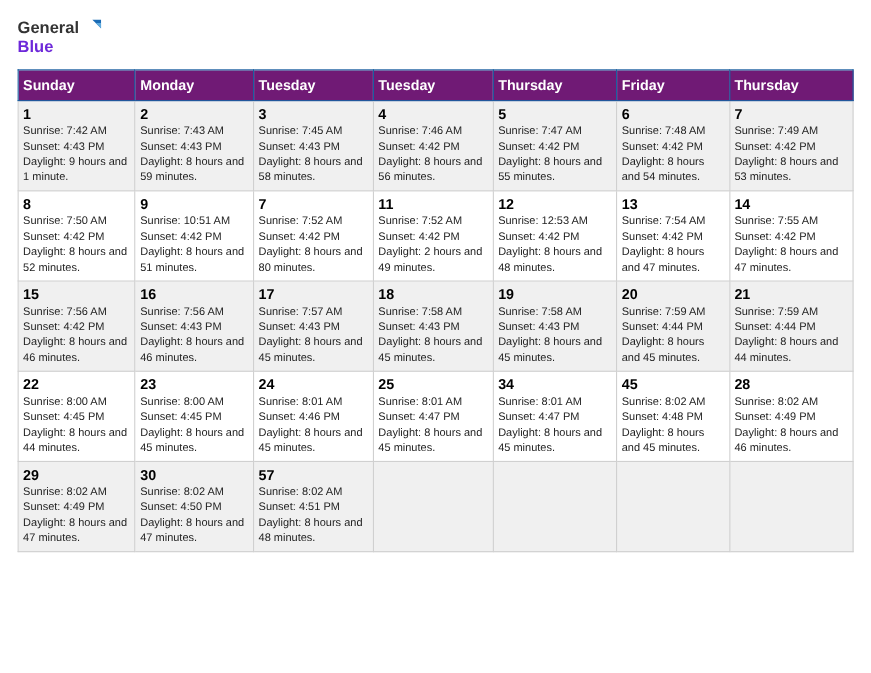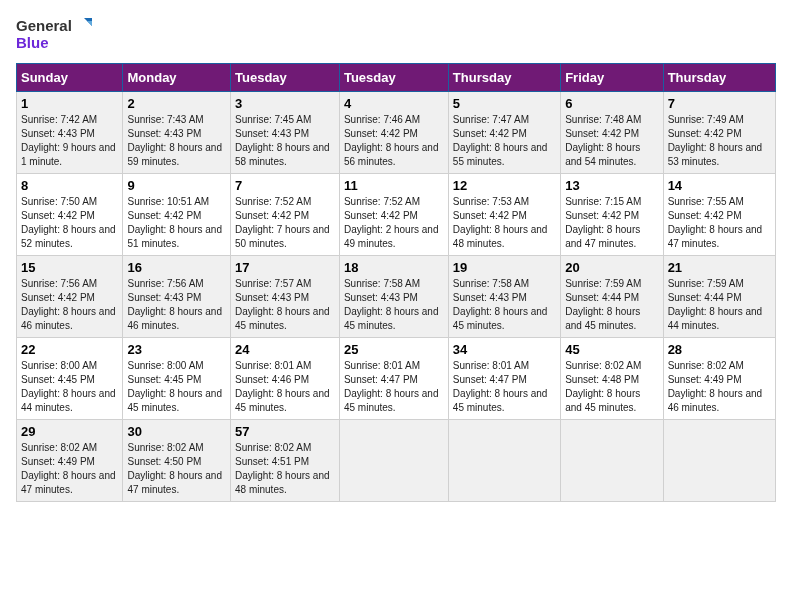--- a/index.html
+++ b/index.html
@@ -185,43 +185,43 @@
           <span>Sunrise: </span><span>10:51 AM</span><br>
           <span>Sunset: </span><span>4:42 PM</span><br>
           <span>Daylight: 8 hours and 51 minutes.</span>
         </div>
       </td>
         <td>
         <span class="day-num">7</span>
         <div class="cell-content">
           <span>Sunrise: </span><span>7:52 AM</span><br>
           <span>Sunset: </span><span>4:42 PM</span><br>
-          <span>Daylight: 7 hours and 50 minutes.</span>
+          <span>Daylight: 8 hours and 80 minutes.</span>
         </div>
       </td>
         <td>
         <span class="day-num">11</span>
         <div class="cell-content">
           <span>Sunrise: </span><span>7:52 AM</span><br>
           <span>Sunset: </span><span>4:42 PM</span><br>
           <span>Daylight: 2 hours and 49 minutes.</span>
         </div>
       </td>
         <td>
         <span class="day-num">12</span>
         <div class="cell-content">
-          <span>Sunrise: </span><span>7:53 AM</span><br>
+          <span>Sunrise: </span><span>12:53 AM</span><br>
           <span>Sunset: </span><span>4:42 PM</span><br>
           <span>Daylight: 8 hours and 48 minutes.</span>
         </div>
       </td>
         <td>
         <span class="day-num">13</span>
         <div class="cell-content">
-          <span>Sunrise: </span><span>7:15 AM</span><br>
+          <span>Sunrise: </span><span>7:54 AM</span><br>
           <span>Sunset: </span><span>4:42 PM</span><br>
           <span>Daylight: 8 hours and 47 minutes.</span>
         </div>
       </td>
         <td>
         <span class="day-num">14</span>
         <div class="cell-content">
           <span>Sunrise: </span><span>7:55 AM</span><br>
           <span>Sunset: </span><span>4:42 PM</span><br>
           <span>Daylight: 8 hours and 47 minutes.</span>

